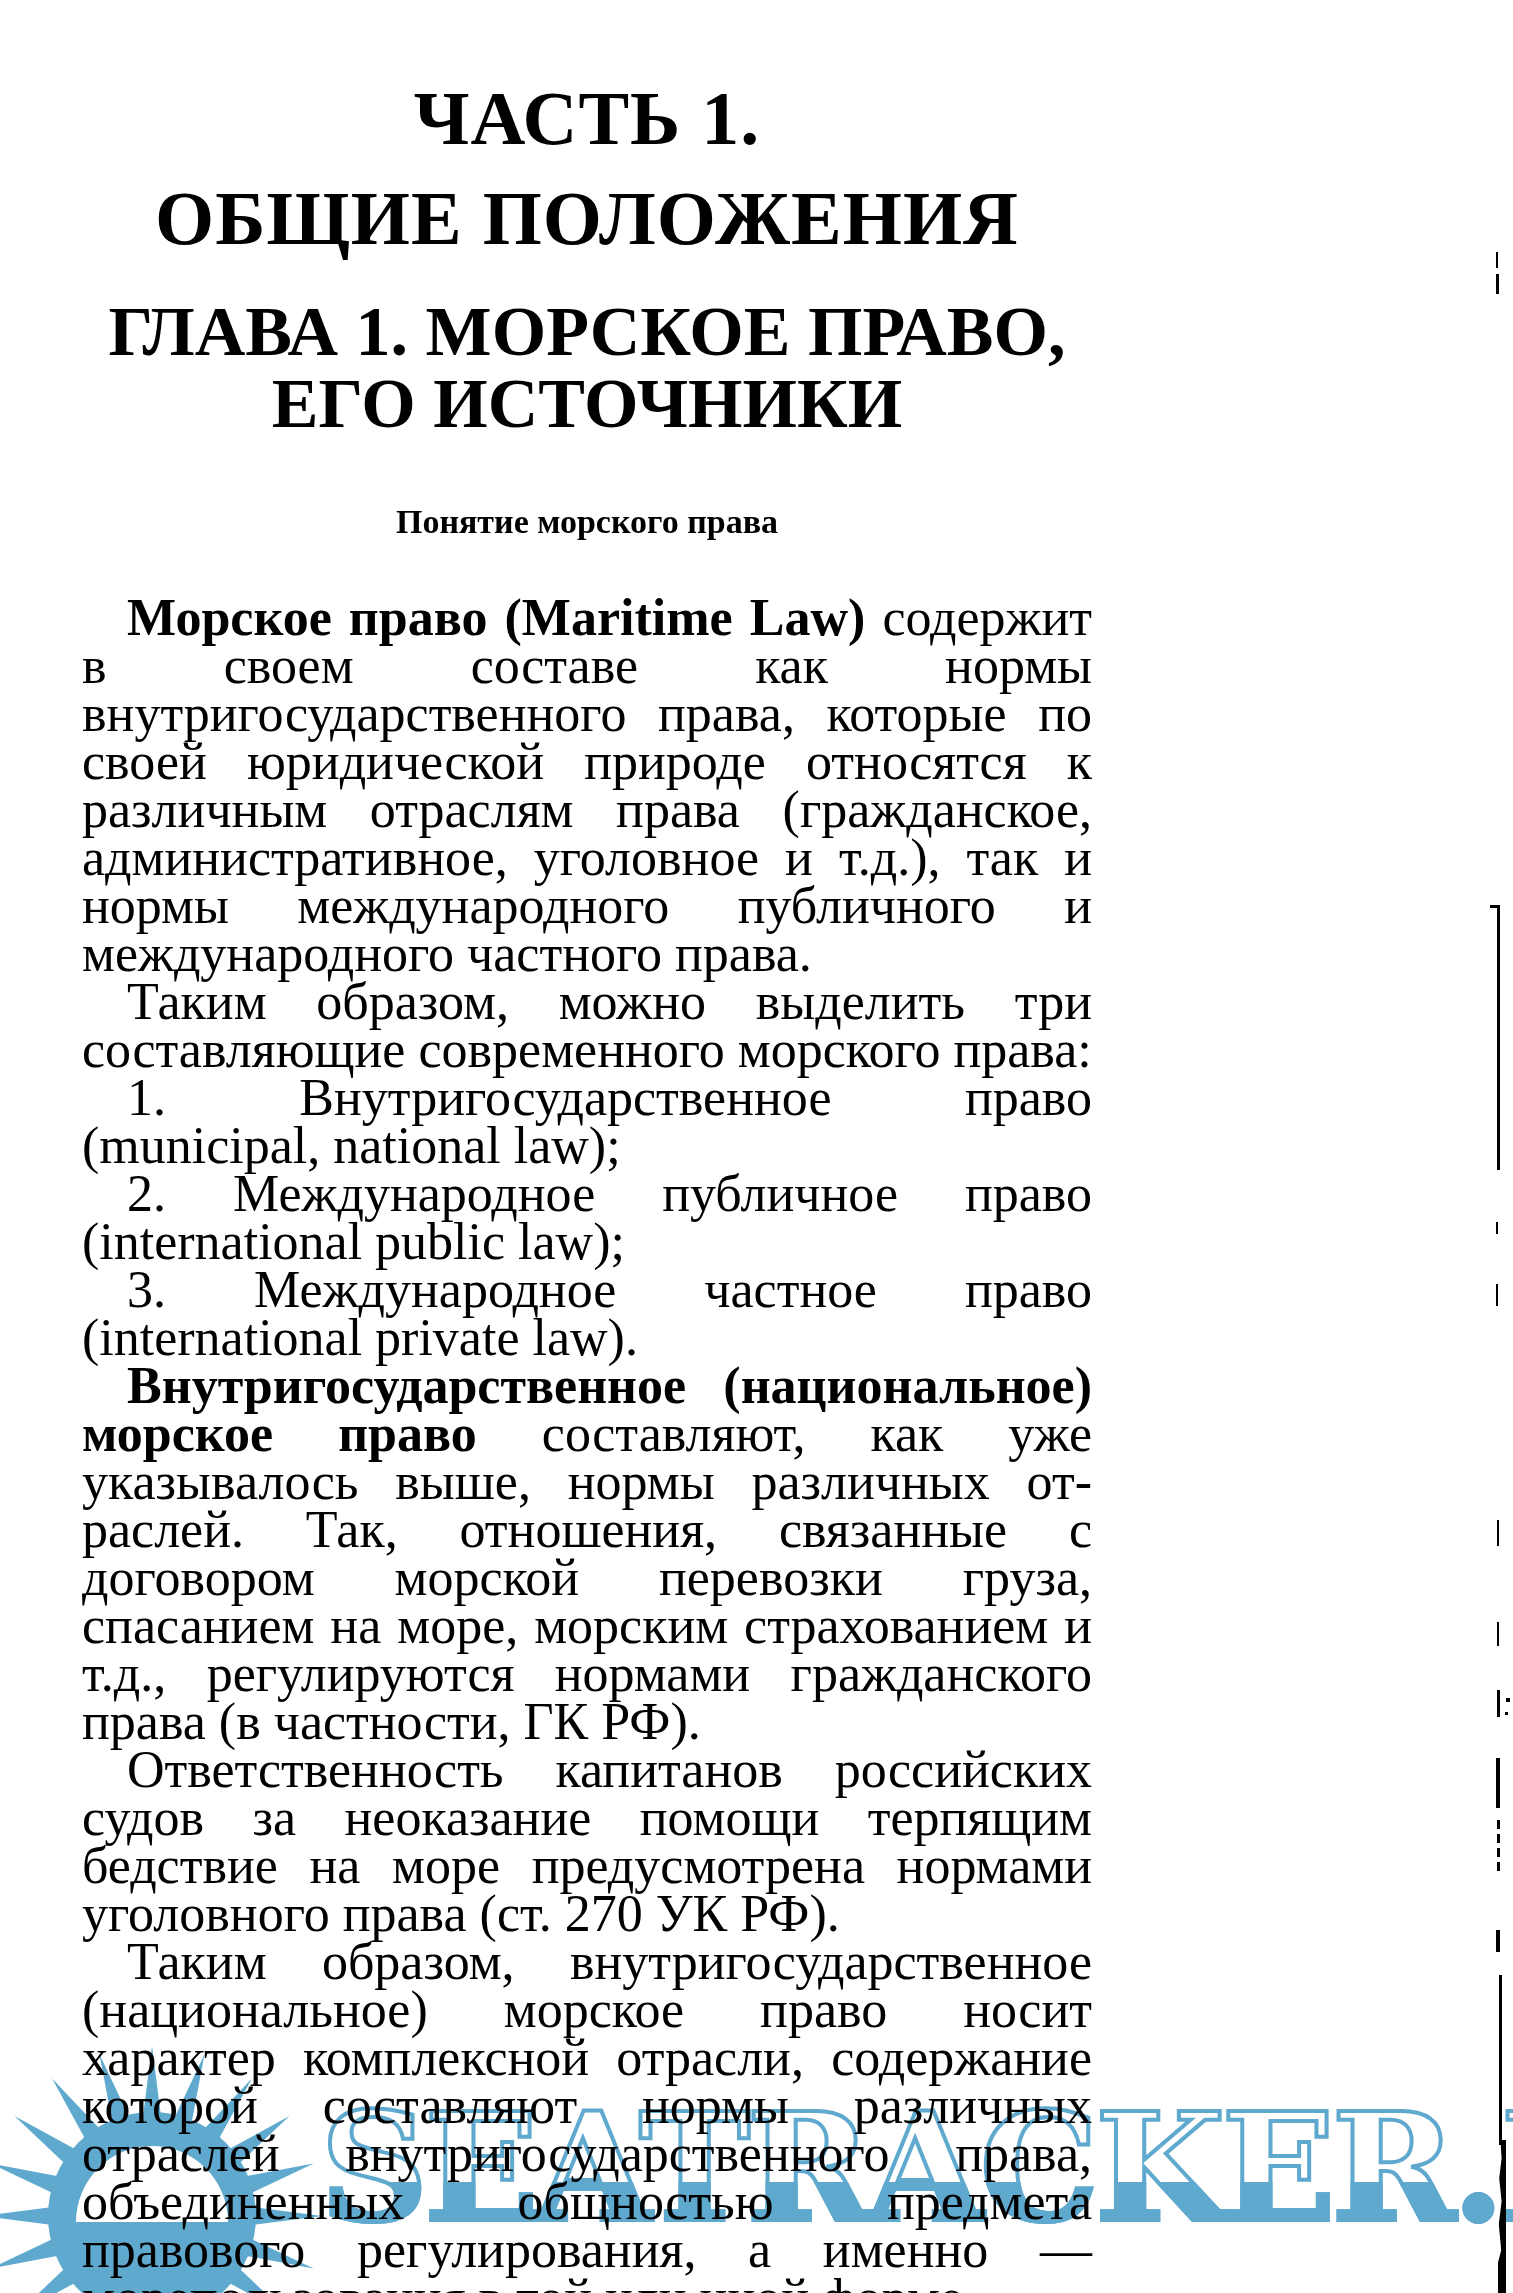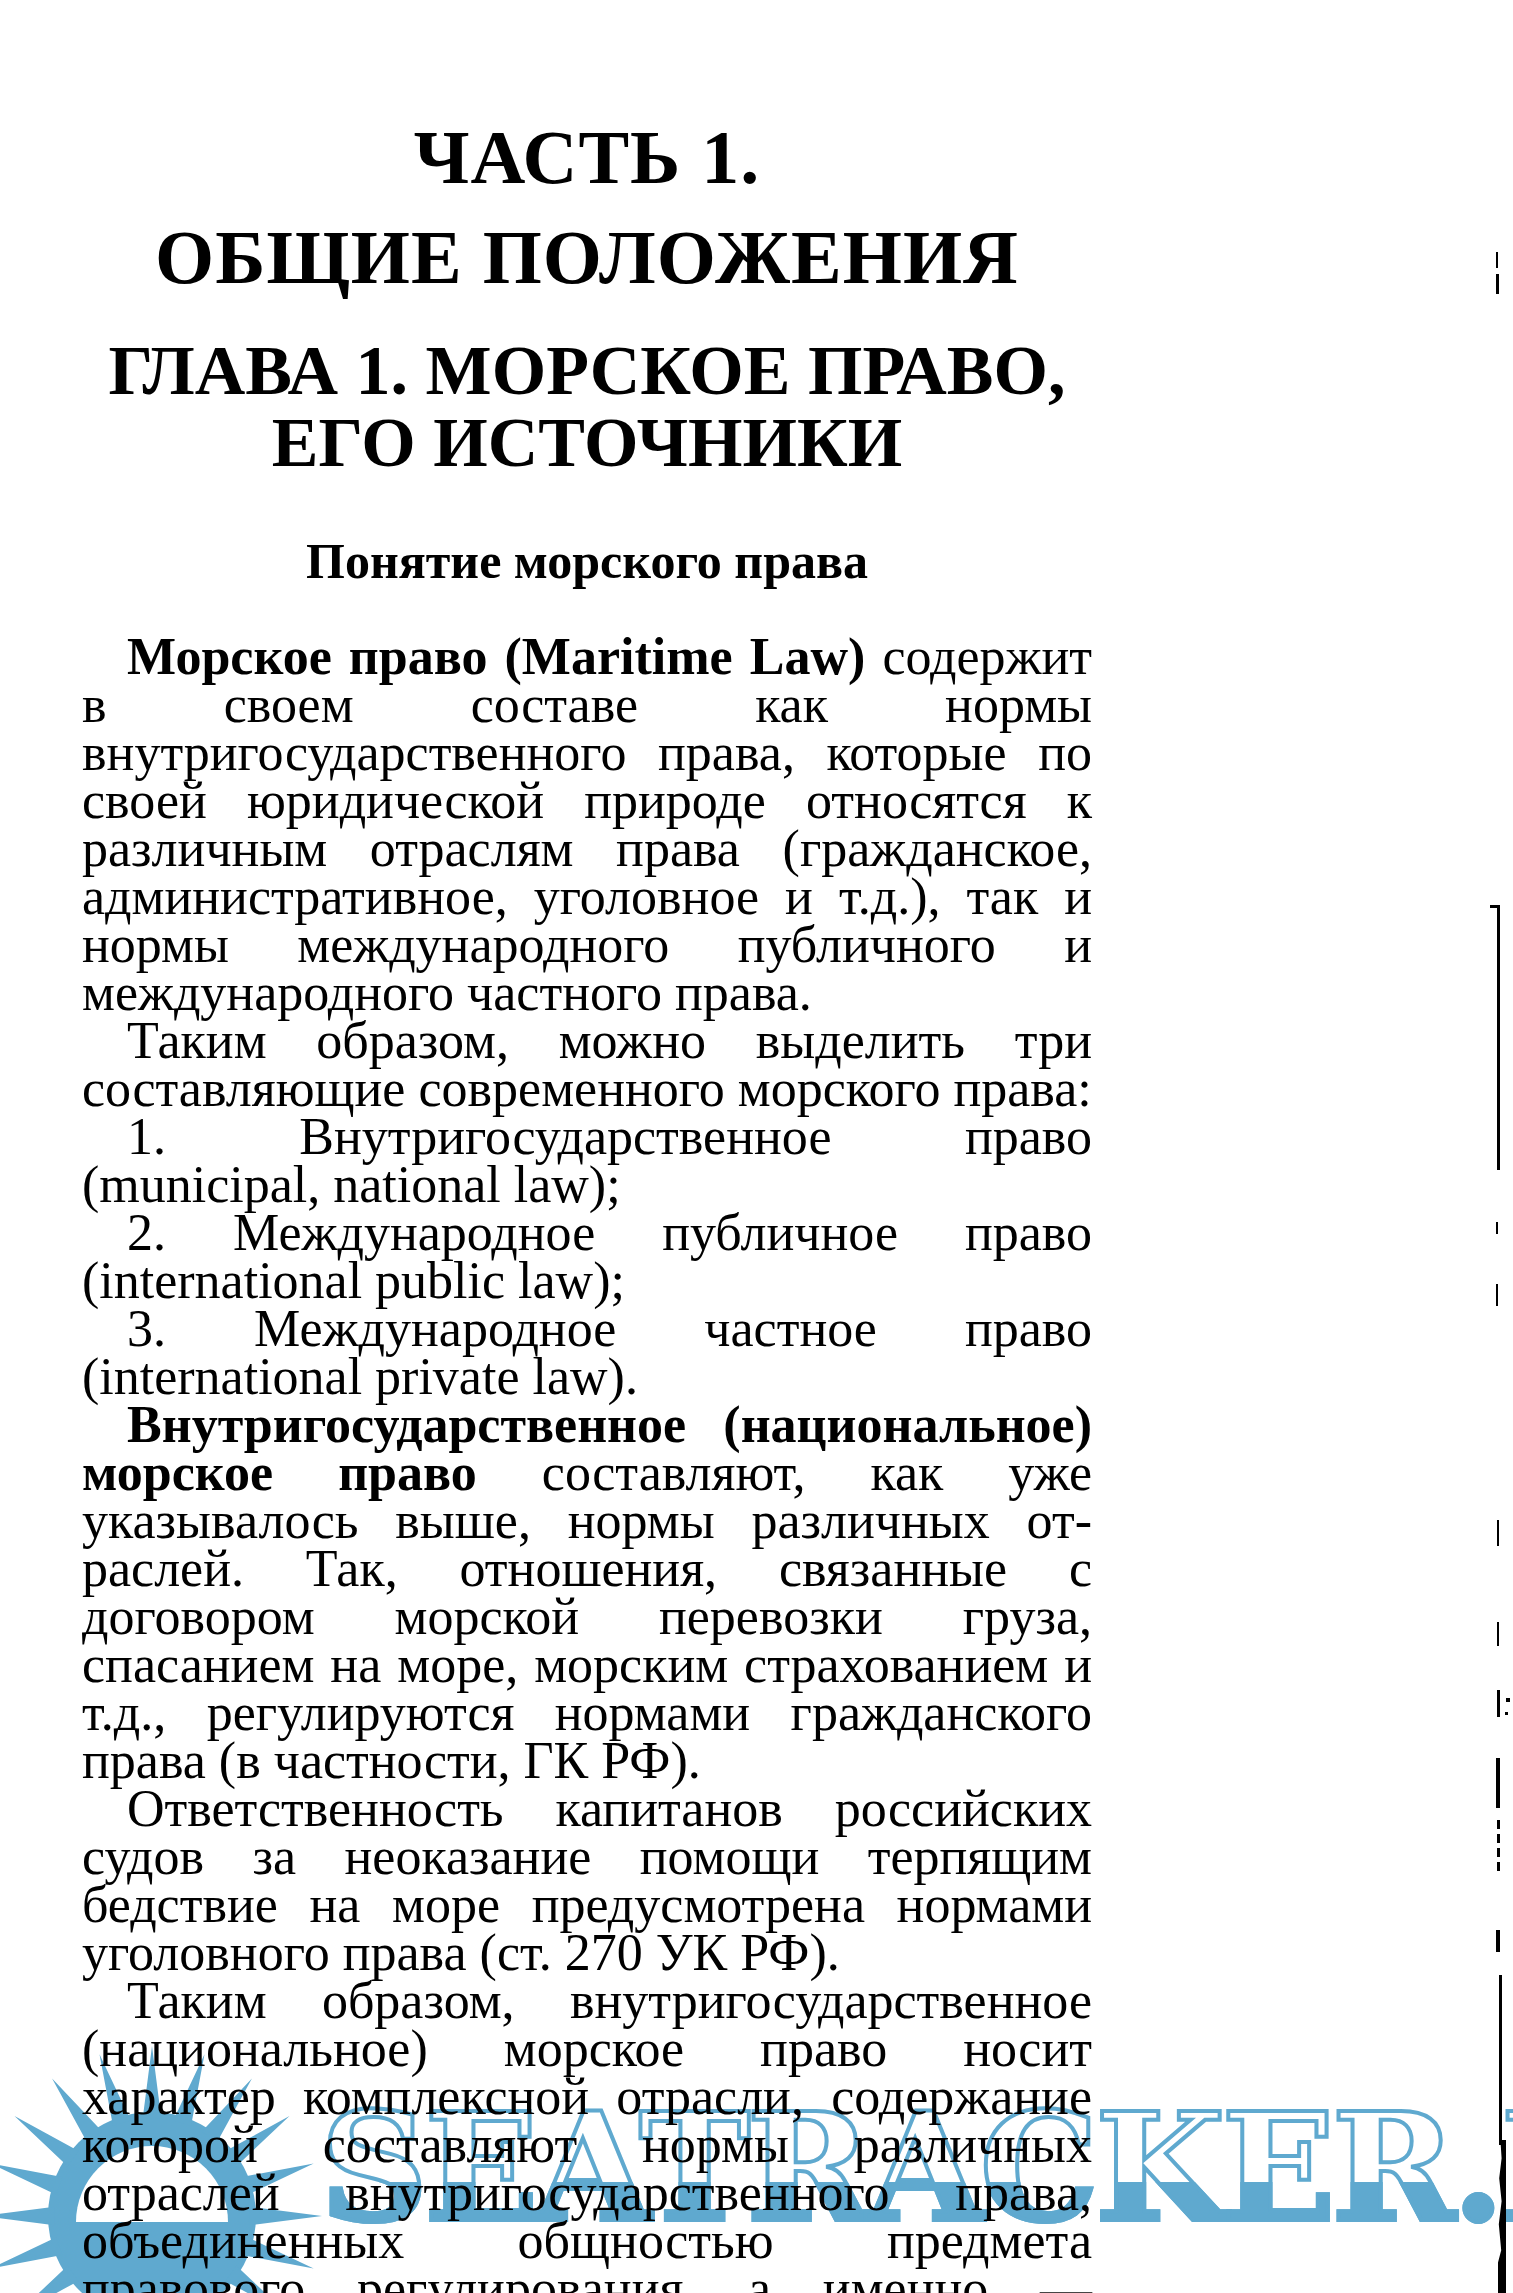--- a/index.html
+++ b/index.html
@@ -8,32 +8,32 @@
     width:1513px;height:2293px;
     background:#ffffff;
     overflow:hidden;
     font-family:"Liberation Serif", serif;
     color:#000;
   }
   .content{
     position:absolute;left:82px;top:0;width:1010px;
   }
   .part-title{
-    margin-top:107px;
+    margin-top:68px;
     font-size:76px;line-height:100px;font-weight:bold;
     text-align:center;letter-spacing:1px;
   }
   .chapter-title{
     margin-top:28px;
     font-size:70px;line-height:72px;font-weight:bold;
     text-align:center;
   }
   .section-heading{
     margin-top:54px;
-    font-size:50px;line-height:56px;font-weight:bold;
+    font-size:34px;line-height:56px;font-weight:bold;
     text-align:center;
   }
   #body-text{
     margin-top:44px;
     font-size:52px;line-height:48px;
     text-align:justify;
     hyphens:manual;
   }
   .para{margin:0;text-indent:45px;}
   .b{font-weight:bold;}

